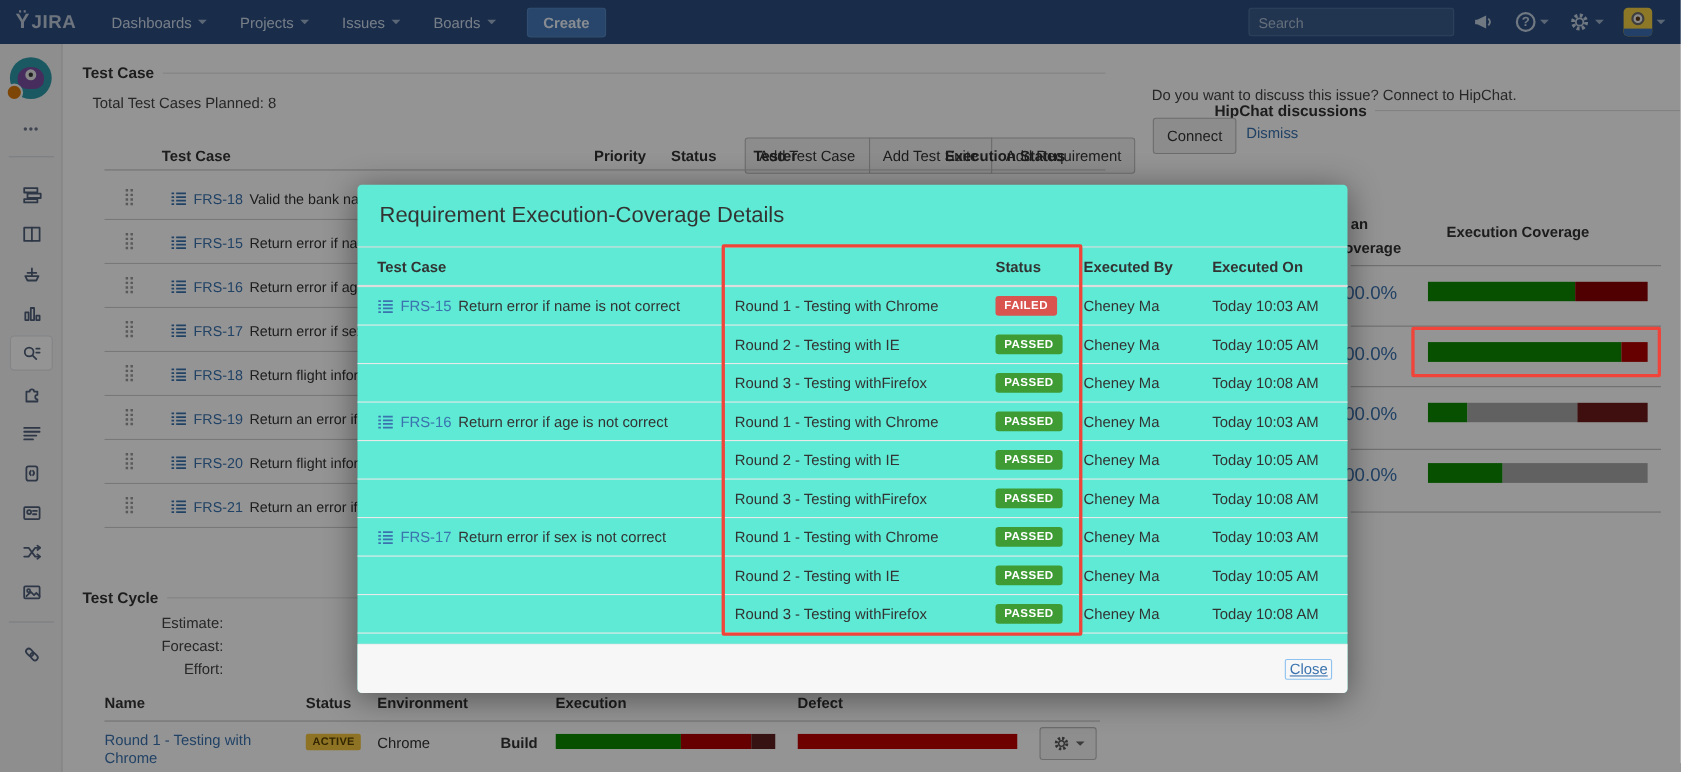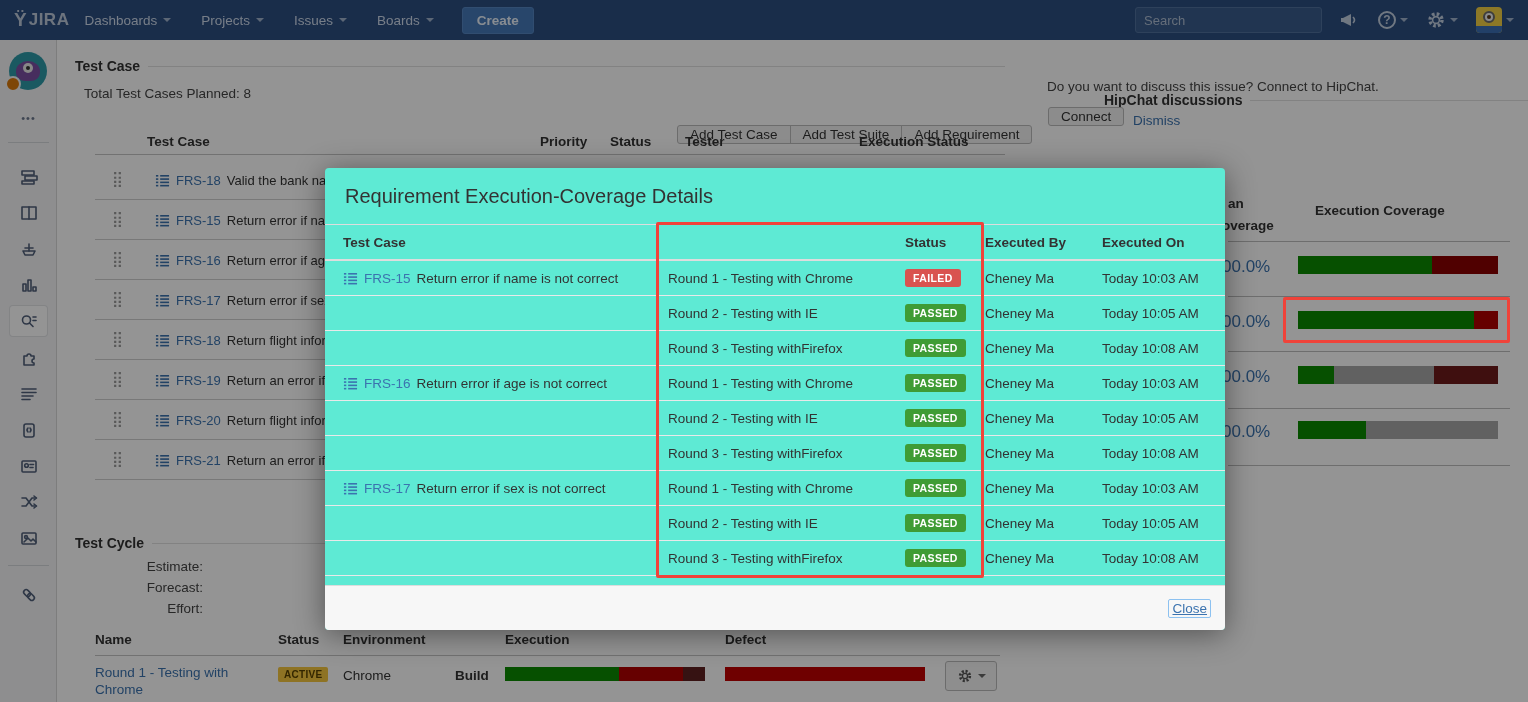--- a/index.html
+++ b/index.html
@@ -5,21 +5,21 @@
   * { margin:0; padding:0; box-sizing:border-box; }
   html,body { background:#555; }
   body { font-family:"Liberation Sans","DejaVu Sans",sans-serif; font-size:13px; color:#333; }
   #screen { position:relative; width:1528px; height:702px; background:#fff; overflow:hidden; margin:0 auto; }
 
   
   .navbar { position:absolute; left:0; top:0; width:1528px; height:40px; background:#2c4e80; display:flex; align-items:center; z-index:1; }
   .logo { display:flex; align-items:center; margin-left:14px; color:#bcc9da; }
   .logo-mark { font-size:19px; font-weight:bold; margin-right:2px; }
   .logo-text { font-size:17px; font-weight:bold; letter-spacing:.5px; }
-  .nav-menu { display:flex; align-items:center; margin-left:15px; gap:30px; }
+  .nav-menu { display:flex; align-items:center; margin-left:32px; gap:30px; }
   .nav-item { color:#cdd9ea; font-size:13.5px; display:flex; align-items:center; gap:6px; cursor:pointer; }
   .caret { width:0; height:0; border-left:4px solid transparent; border-right:4px solid transparent; border-top:4px solid #9fb2cc; }
   .create-btn { margin-left:28px; background:#4579b8; color:#eaf2fb; border:1px solid #55master; border:1px solid #5586c2; border-radius:3px; padding:5px 14px; font-size:13.5px; font-weight:bold; cursor:pointer; }
   .nav-right { margin-left:auto; display:flex; align-items:center; gap:18px; margin-right:14px; }
   .search-box { display:flex; align-items:center; background:#3a5c8c; border:1px solid #50719e; border-radius:3px; width:187px; height:26px; padding:0 8px; }
   .search-box input { flex:1; background:transparent; border:none; outline:none; color:#cdd9ea; font-size:13px; font-family:inherit; }
   .search-box input::placeholder { color:#aebdd2; }
   .nav-icon { color:#c2cfe0; display:flex; align-items:center; gap:4px; cursor:pointer; }
   .help-circle { width:18px; height:18px; border:2px solid #c2cfe0; border-radius:50%; display:flex; align-items:center; justify-content:center; font-size:12px; font-weight:bold; color:#c2cfe0; }
   .avatar-minion { width:26px; height:26px; border-radius:4px; background:#f2cf44; position:relative; overflow:hidden; }
@@ -39,21 +39,21 @@
   .sb-item { position:absolute; left:10px; width:37px; height:30px; display:flex; align-items:center; justify-content:center; cursor:pointer; border-radius:3px; }
   .sb-item.active { background:#ffffff; box-shadow:0 0 0 1px #e2e3e6; }
   .sb-item svg { stroke:#505f79; fill:none; stroke-width:1.6; stroke-linecap:round; stroke-linejoin:round; }
 
   
   .content { position:absolute; left:57px; top:40px; right:0; bottom:0; background:#fff; z-index:1; }
   .section-head { position:absolute; display:flex; align-items:center; gap:8px; font-weight:bold; font-size:14px; color:#333; }
   .section-head::after { content:""; flex:1; height:1px; background:#e0e0e0; }
   .muted-line { position:absolute; color:#444; font-size:13.5px; }
 
-  .btn { background:#f2f2f2; border:1px solid #bbb; color:#333; font-size:13.5px; font-family:inherit; padding:1px 12px; cursor:pointer; }
+  .btn { background:#f2f2f2; border:1px solid #bbb; color:#333; font-size:13.5px; font-family:inherit; padding:8px 12px; cursor:pointer; }
   .btn-group { position:absolute; left:620px; top:85px; display:flex; }
   .btn-group .btn { margin-left:-1px; }
   .btn-group .btn:first-child { border-radius:3px 0 0 3px; margin-left:0; }
   .btn-group .btn:last-child { border-radius:0 3px 3px 0; }
 
   .th { position:absolute; font-weight:bold; font-size:13.5px; color:#333; }
   .tc-header-rule { position:absolute; left:95px; top:154px; width:910px; height:1px; background:#c4c4c4; }
 
   .tc-row { position:absolute; left:95px; width:910px; height:40px; border-bottom:1px solid #cfcfcf; }
   .drag-handle { position:absolute; left:17px; top:10px; color:#9a9a9a; font-size:15px; cursor:grab; }

